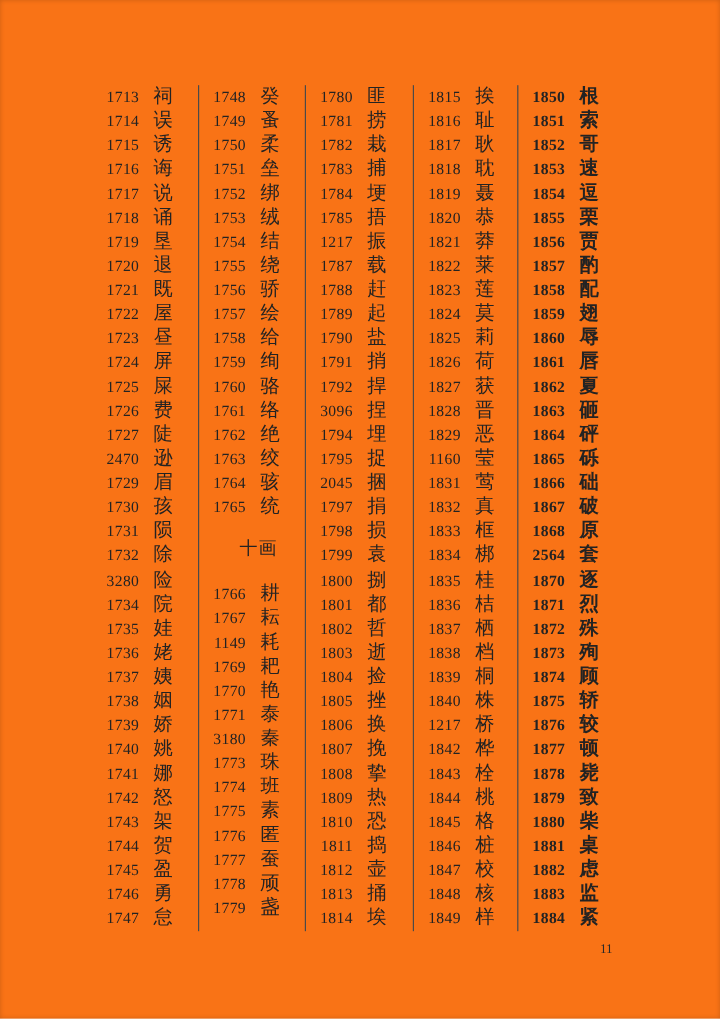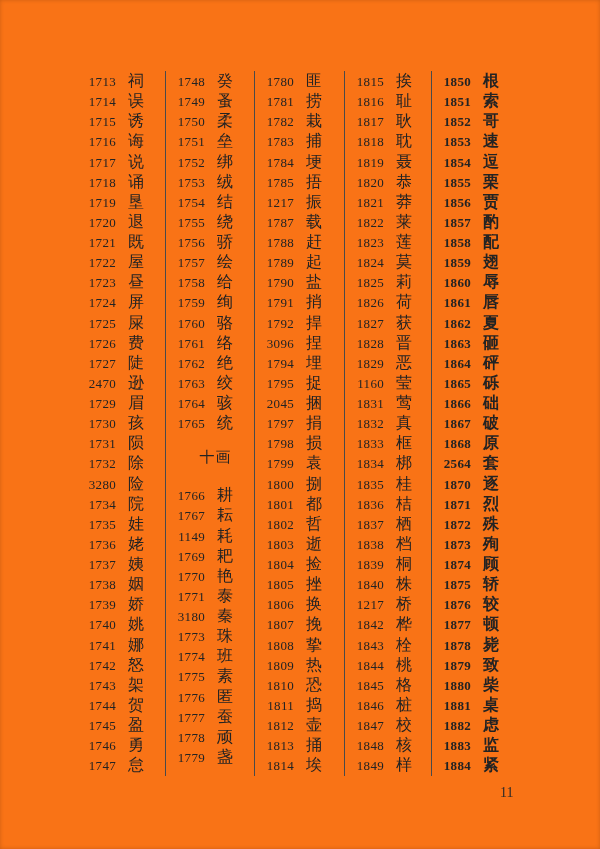--- a/index.html
+++ b/index.html
@@ -60,21 +60,21 @@
     justify-content: center;
     padding-bottom: 4px;
     box-sizing: border-box;
     font-size: 15px;
     letter-spacing: 1px;
   }
   .page-number {
     position: absolute;
     left: 500px;
     top: 785px;
-    font-size: 14px;
+    font-size: 11px;
     color: #2a2a2a;
   }
 </style>
 </head>
 <body>
 
 <div class="page">
   <div class="columns" id="columns">
       <div class="column col-1 bordered">
         <div class="row">

